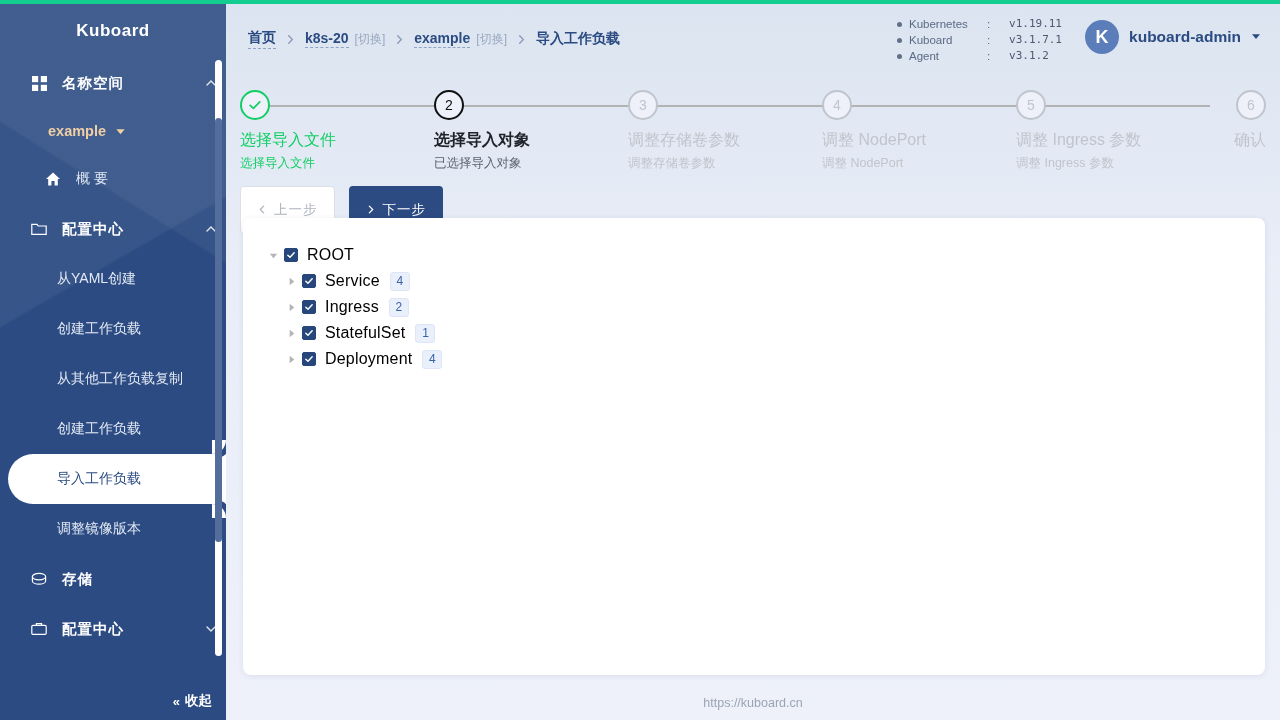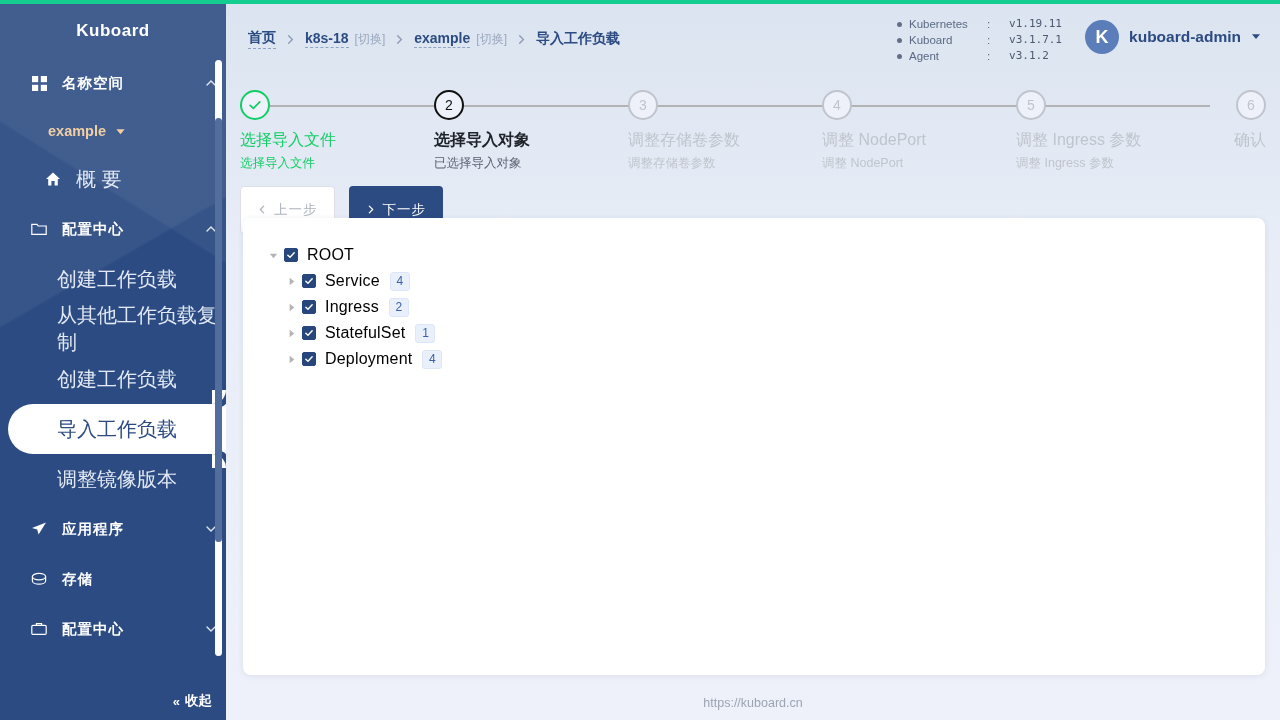--- a/index.html
+++ b/index.html
@@ -83,21 +83,21 @@
     font-weight: bold;
     cursor: pointer;
   }
   .ns-select .caret { margin-left: 9px; display: flex; align-items: center; }
   .nav-sub {
     position: relative;
     display: flex; align-items: center;
     height: 50px;
     padding-left: 57px;
     color: #e3e9f4;
-    font-size: 20px;
+    font-size: 14px;
     cursor: pointer;
   }
   .nav-sub.icon-sub { padding-left: 44px; }
   .nav-sub .s-icon {
     width: 18px; height: 18px;
     margin-right: 14px;
     display: flex; align-items: center; justify-content: center;
     flex: none;
   }
   .nav-sub.active {
@@ -413,48 +413,38 @@
       </span>
       <span class="g-label">配置中心</span>
       <span class="g-arrow">
         <svg width="12" height="12" viewBox="0 0 12 12">
             <path d="M2 8 L6 4 L10 8" stroke="#ffffff" stroke-width="1.4" fill="none" stroke-linecap="round"></path>
           </svg>
       </span>
     </div>
 
     <div class="nav-sub">
+      <span>从YAML创建</span>
+    </div>
+    <div class="nav-sub">
       <span>创建工作负载</span>
     </div>
     <div class="nav-sub">
       <span>从其他工作负载复制</span>
     </div>
     <div class="nav-sub">
       <span>创建工作负载</span>
     </div>
     <div class="nav-sub active">
       <span>导入工作负载</span>
     </div>
     <div class="nav-sub">
       <span>调整镜像版本</span>
     </div>
 
-    <div class="nav-group">
-      <span class="g-icon">
-        <svg width="16" height="16" viewBox="0 0 16 16">
-            <path d="M15 1.5 L1 7 L6.2 8.6 L15 1.5 Z M6.2 8.6 L7.6 13.6 L15 1.5 Z" fill="#ffffff"></path>
-          </svg>
-      </span>
-      <span class="g-label">应用程序</span>
-      <span class="g-arrow">
-        <svg width="12" height="12" viewBox="0 0 12 12">
-            <path d="M2 4 L6 8 L10 4" stroke="#ffffff" stroke-width="1.4" fill="none" stroke-linecap="round"></path>
-          </svg>
-      </span>
-    </div>
 
     <div class="nav-group">
       <span class="g-icon">
         <svg width="16" height="14" viewBox="0 0 16 14">
             <ellipse cx="8" cy="4.6" rx="6.6" ry="3.2" stroke="#ffffff" stroke-width="1.2" fill="none"></ellipse>
             <path d="M1.4 4.6 L1.4 9 C1.4 10.8 4.4 12.2 8 12.2 C11.6 12.2 14.6 10.8 14.6 9 L14.6 4.6" stroke="#ffffff" stroke-width="1.2" fill="none"></path>
           </svg>
       </span>
       <span class="g-label">存储</span>
     </div>
@@ -488,21 +478,21 @@
 <div id="main">
 
   <div id="header">
     <div id="breadcrumb">
       <span class="bc-link">首页</span>
       <span class="bc-sep">
         <svg width="11" height="11" viewBox="0 0 12 12">
             <path d="M4 2 L8 6 L4 10" stroke="#8c9cb8" stroke-width="1.5" fill="none" stroke-linecap="round"></path>
           </svg>
       </span>
-      <span class="bc-link">k8s-18</span>
+      <span class="bc-link">k8s-20</span>
       <span class="bc-switch">[切换]</span>
       <span class="bc-sep">
         <svg width="11" height="11" viewBox="0 0 12 12">
             <path d="M4 2 L8 6 L4 10" stroke="#8c9cb8" stroke-width="1.5" fill="none" stroke-linecap="round"></path>
           </svg>
       </span>
       <span class="bc-link">example</span>
       <span class="bc-switch">[切换]</span>
       <span class="bc-sep">
         <svg width="11" height="11" viewBox="0 0 12 12">

